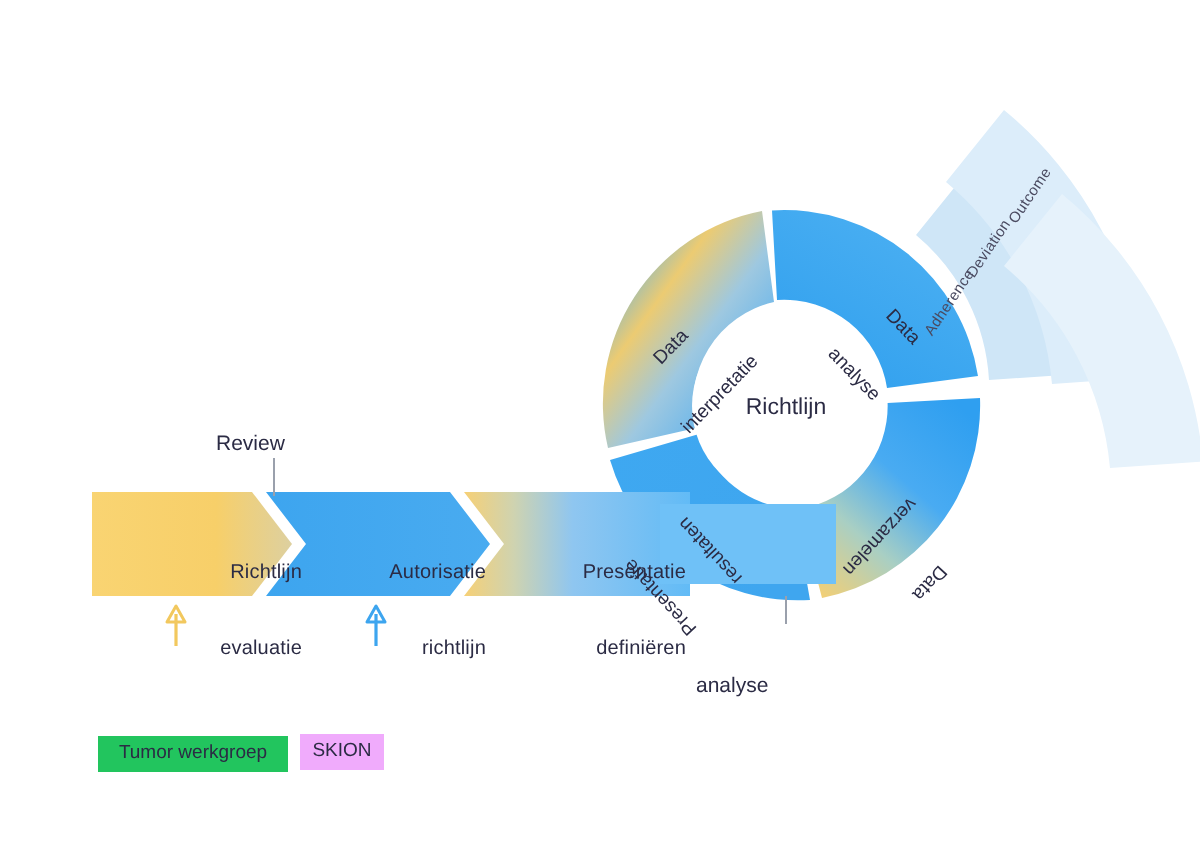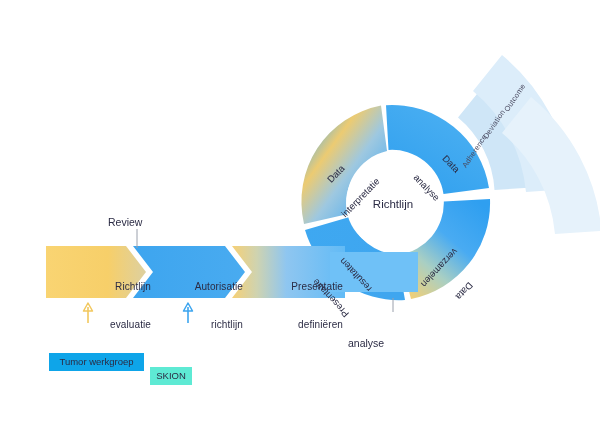--- a/index.html
+++ b/index.html
@@ -243,21 +243,21 @@
   <div class="arc-label" style="left:452px; top:140px; width:54px; transform:rotate(-56deg);">Adherence</div>
   <div class="arc-label" style="left:473px; top:111px; width:54px; transform:rotate(-56deg);">Deviation</div>
   <div class="arc-label" style="left:494px; top:84px; width:54px; transform:rotate(-56deg);">Outcome</div>
 
   <div class="lbl annot" style="left:108px; top:216px; width:60px;">Review</div>
 
   <div class="lbl annot" style="left:348px; top:311px; width:92px;">
     <div>analyse</div>
   </div>
 
-  <div class="legend-chip" style="left:49px; top:353px; width:95px; background:#0ea5e9;">
+  <div class="legend-chip" style="left:49px; top:368px; width:95px; background:#22c55e;">
     <div class="lbl legend-text" style="position:static;">Tumor werkgroep</div>
   </div>
 
-  <div class="legend-chip" style="left:150px; top:367px; width:42px; background:#5eead4;">
+  <div class="legend-chip" style="left:150px; top:367px; width:42px; background:#f0abfc;">
     <div class="lbl legend-text" style="position:static;">SKION</div>
   </div>
 
 </div>
 
 </body></html>

